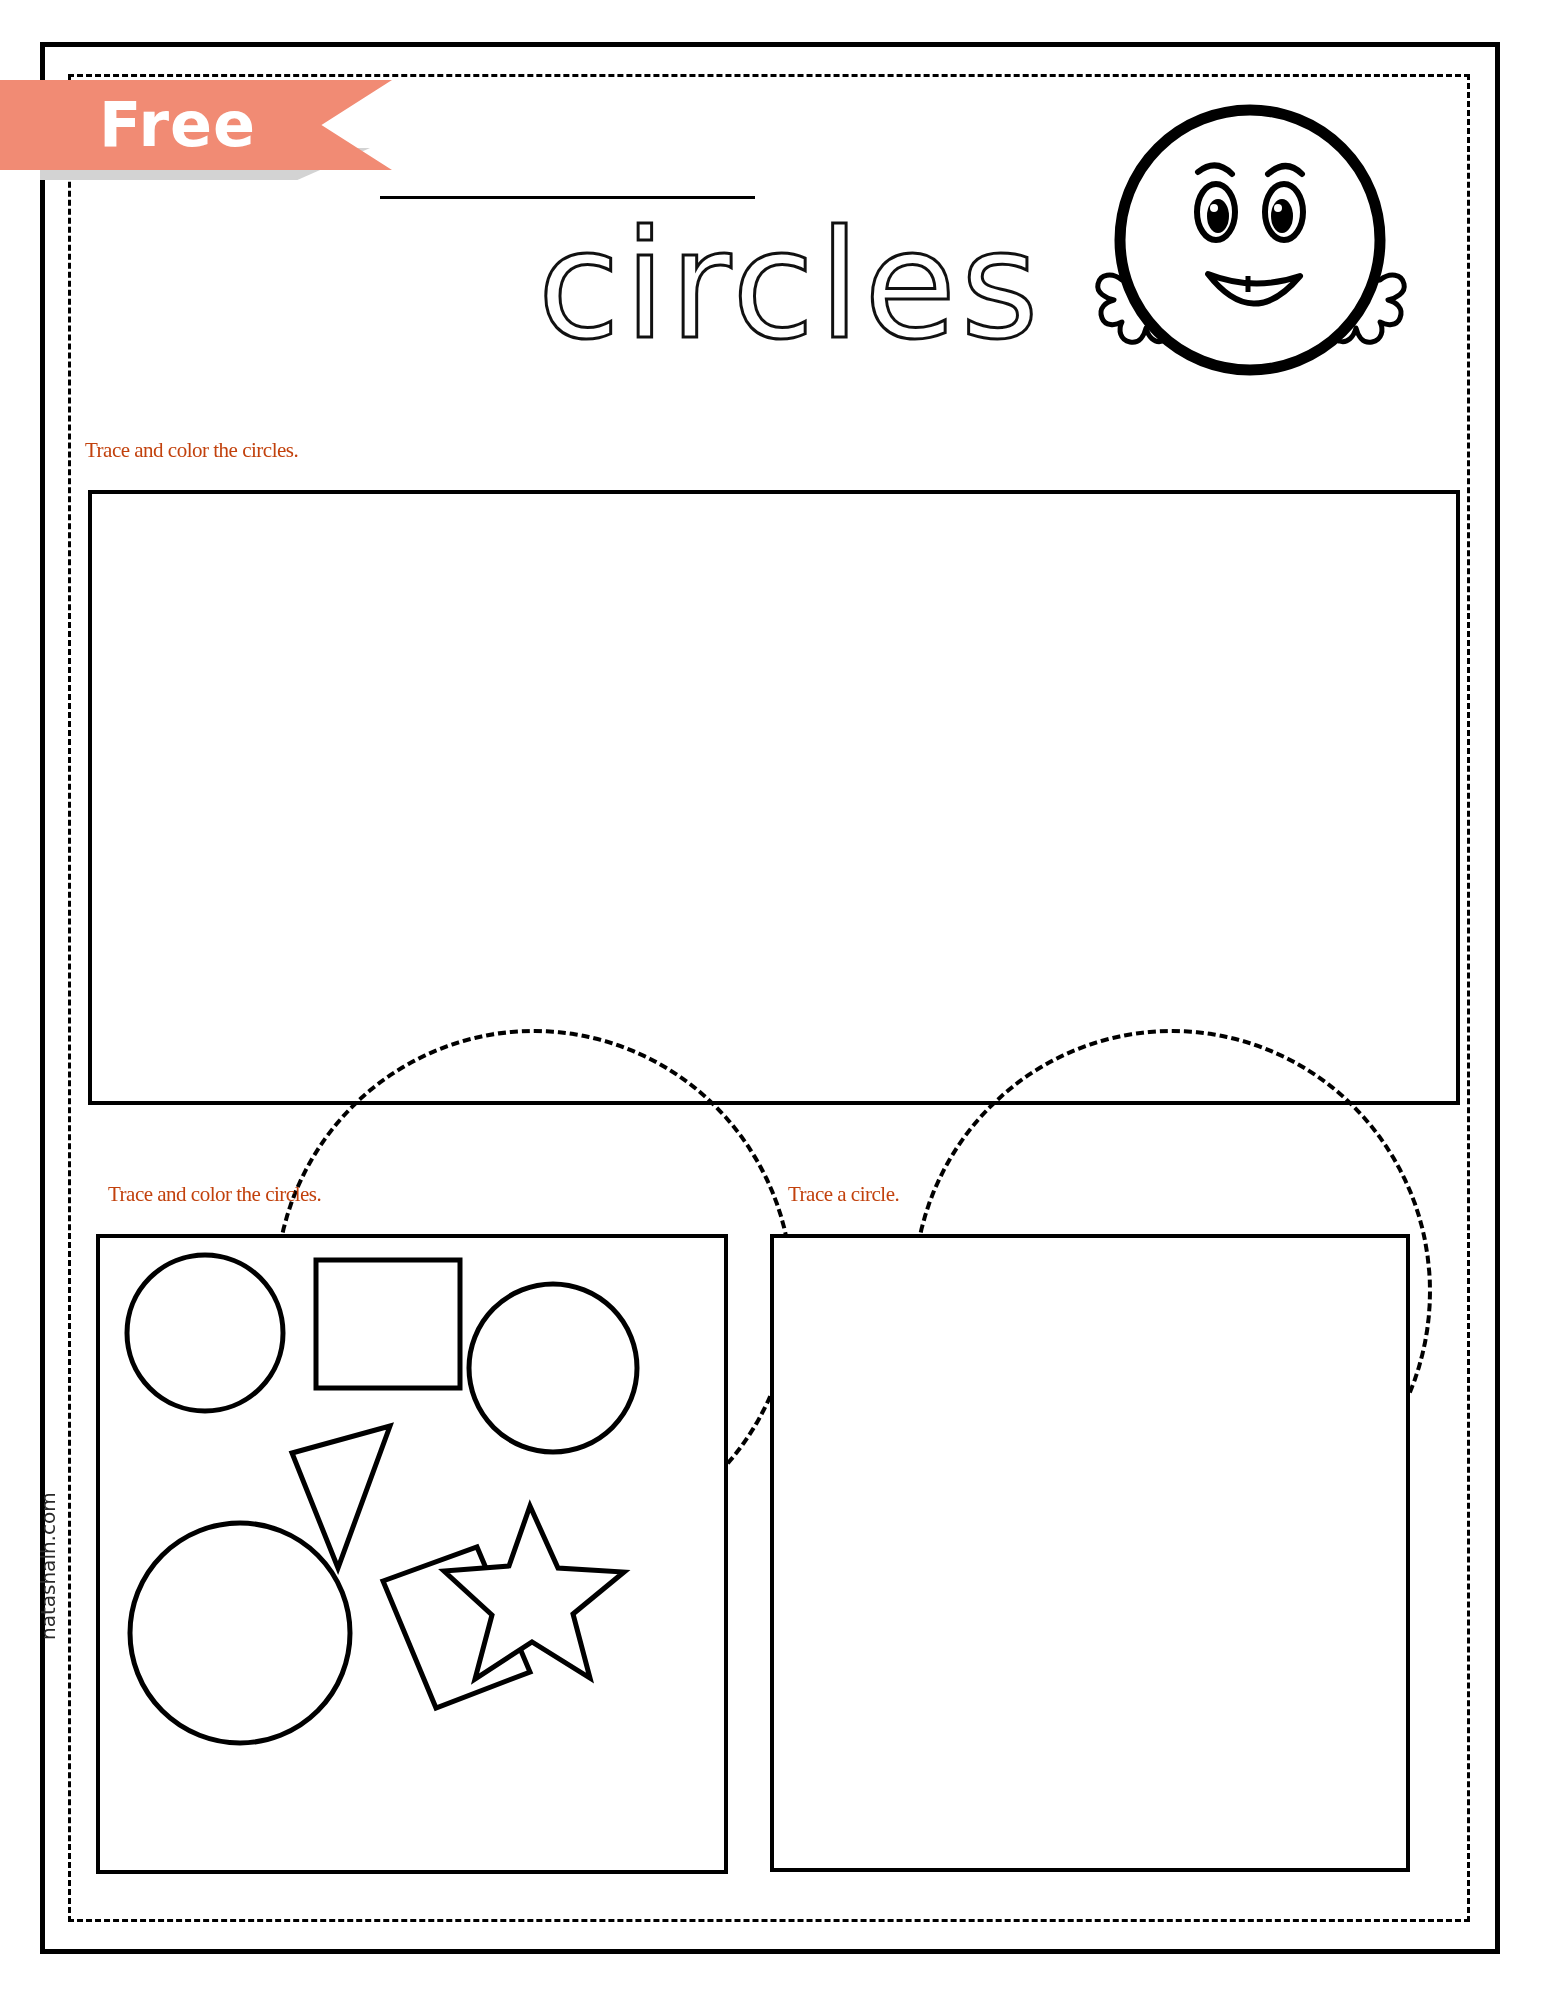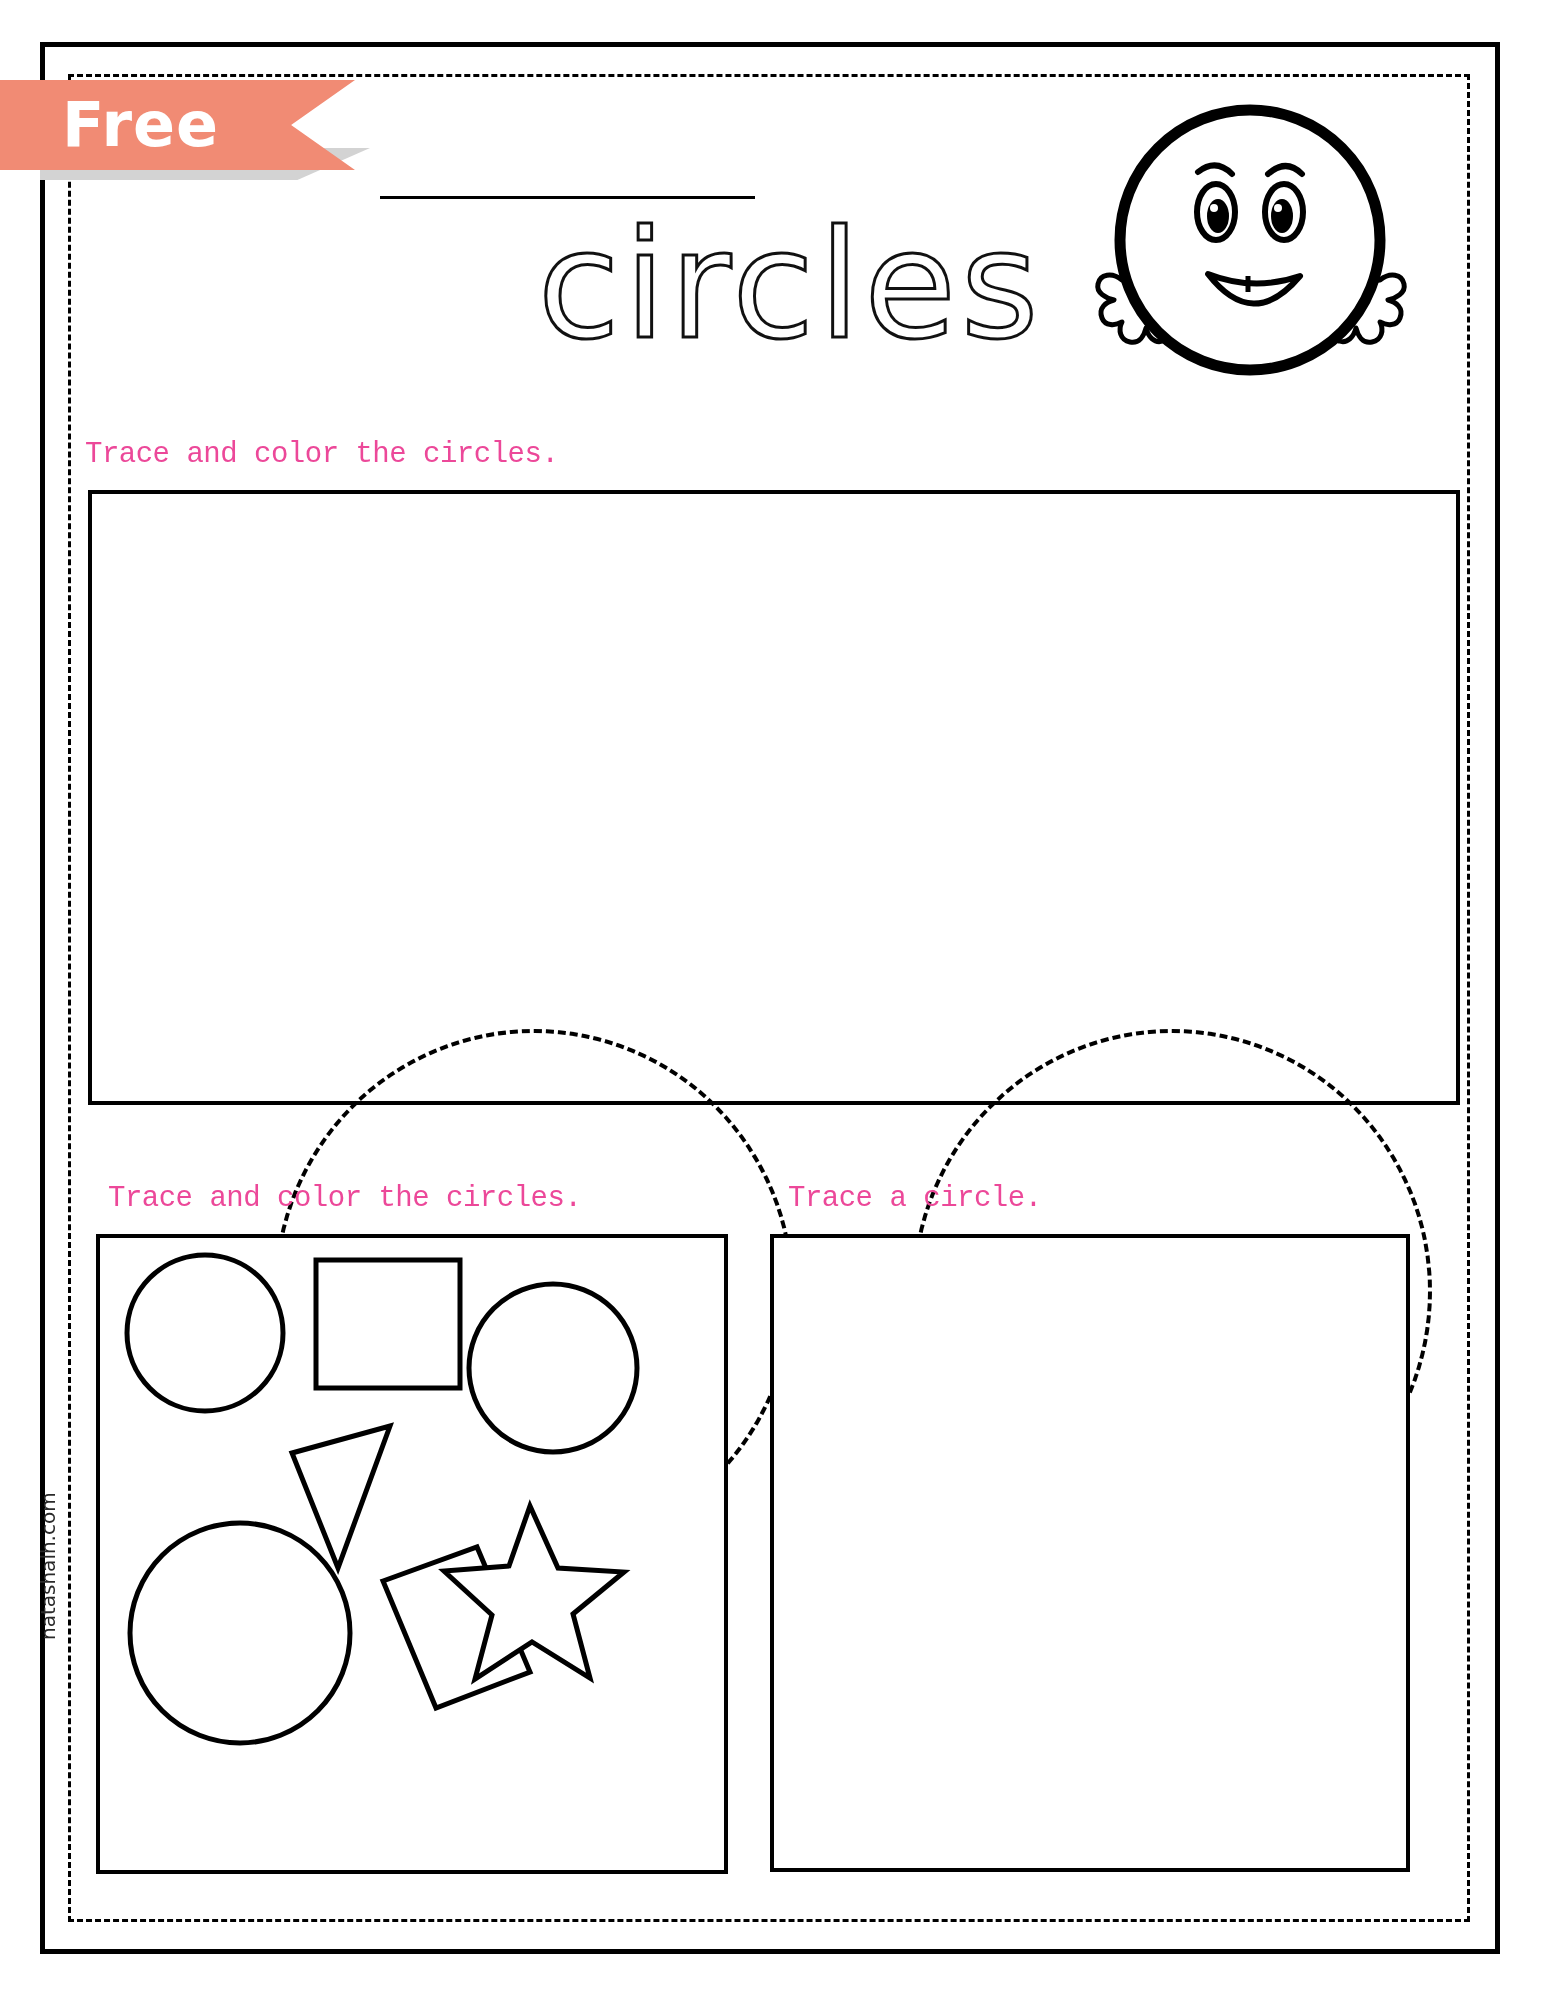--- a/index.html
+++ b/index.html
@@ -62,20 +62,21 @@
   .ribbon {
     position: absolute;
     left: 0;
     top: 20px;
     width: 355px;
     height: 90px;
     background: #f18b74;
     clip-path: polygon(0 0, 100% 0, 82% 50%, 100% 100%, 0 100%);
     display: flex;
     align-items: center;
+    padding-left: 37px;
   }
   .ribbon-text {
     color: #ffffff;
     font-family: "DejaVu Sans", sans-serif;
     font-weight: bold;
     font-size: 62px;
     letter-spacing: 1px;
     margin-left: 62px;
     line-height: 1;
   }
@@ -110,23 +111,23 @@
     position: absolute;
     left: 1080px;
     top: 90px;
     width: 340px;
     height: 330px;
   }
 
   
   .instr {
     position: absolute;
-    font-family: Liberation Mono, monospace;
-    font-size: 29px;
-    color: #ec4899;
+    font-family: Liberation Serif, serif;
+    font-size: 21px;
+    color: #c2410c;
     letter-spacing: -0.5px;
     white-space: nowrap;
   }
   #instr-top    { left: 85px;  top: 438px; }
   #instr-left   { left: 108px; top: 1182px; }
   #instr-right  { left: 788px; top: 1182px; }
 
   
   .box {
     position: absolute;

